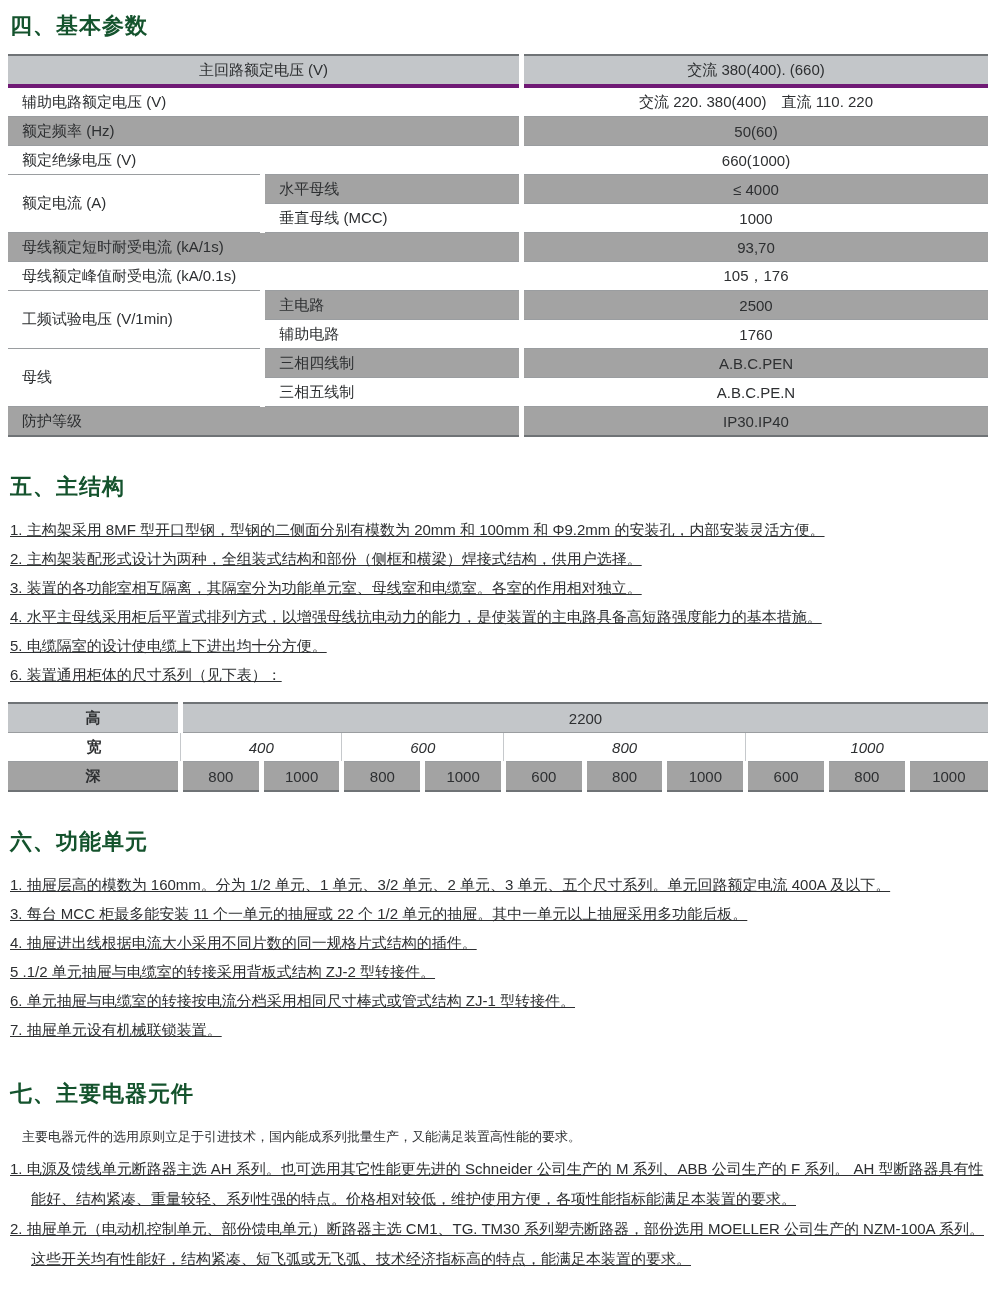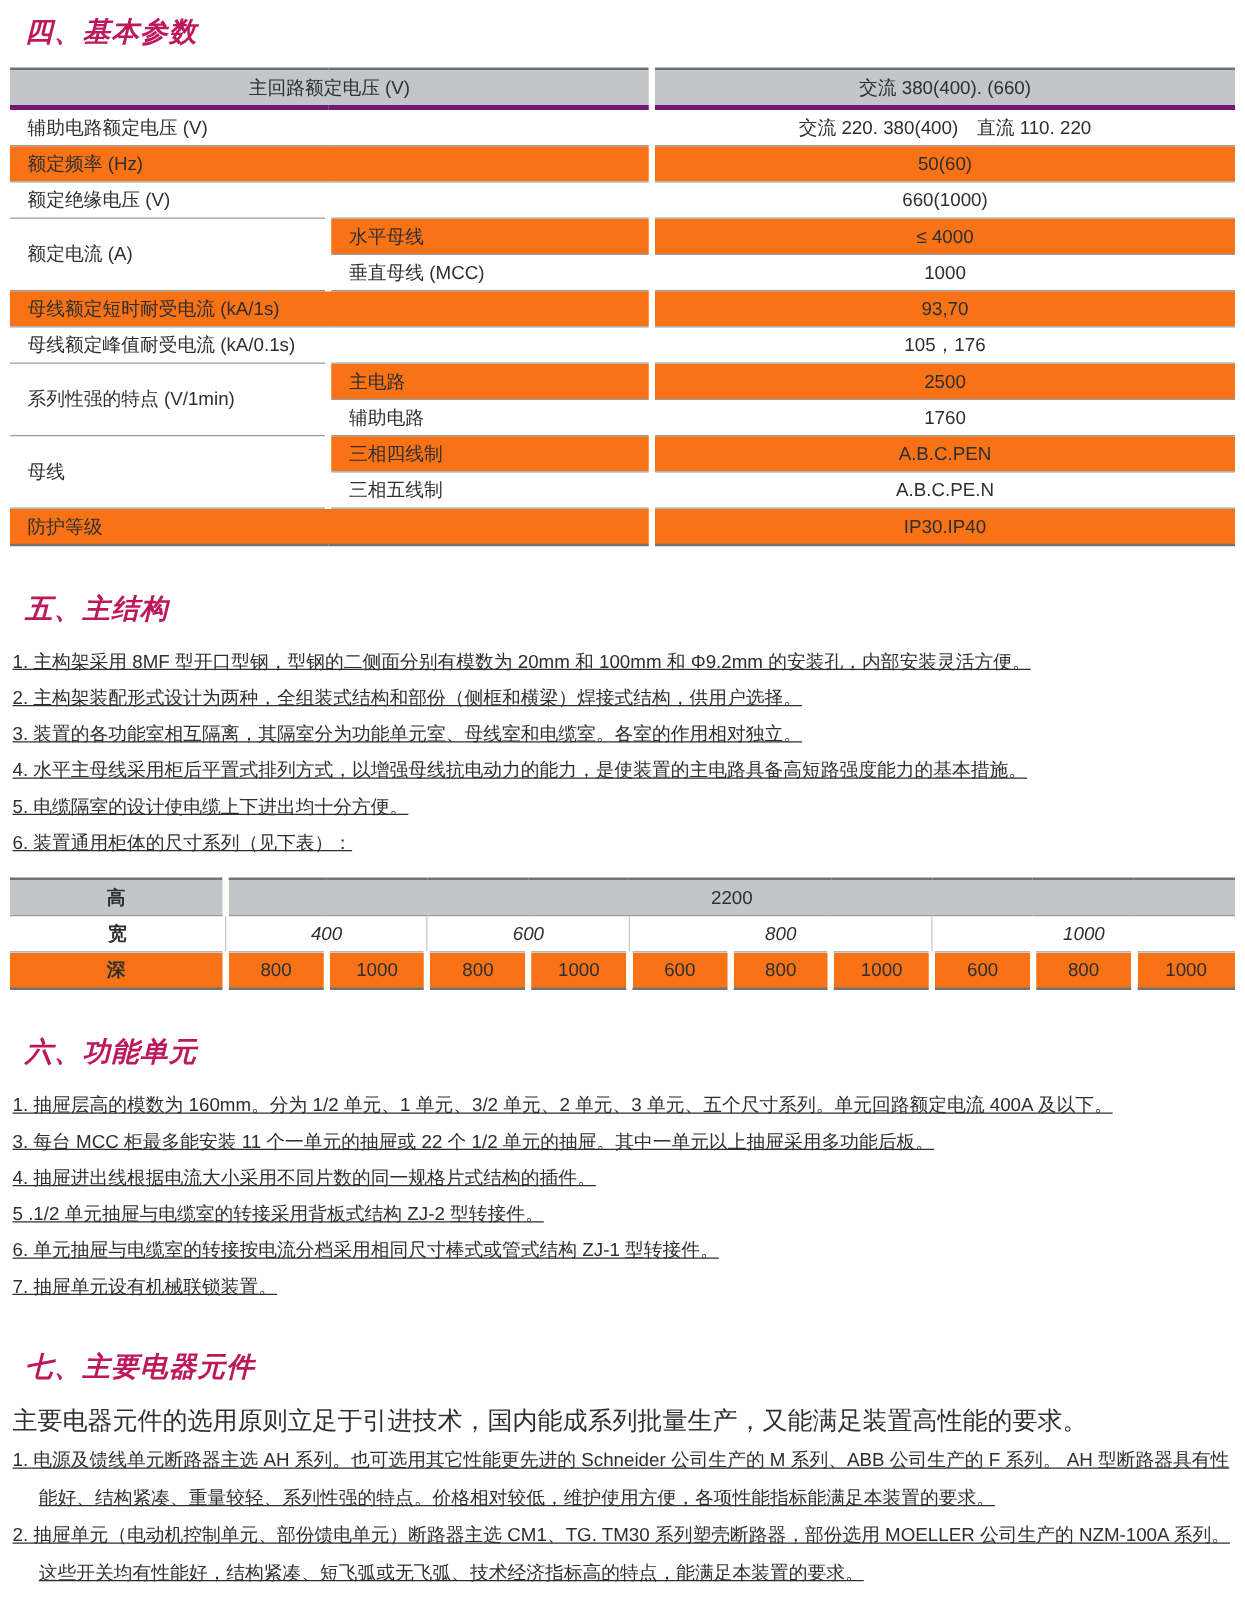--- a/index.html
+++ b/index.html
@@ -6,27 +6,26 @@
   body{
     width:996px;
     font-family:"Liberation Sans","DejaVu Sans",sans-serif;
     color:#2d2f31;
     -webkit-font-smoothing:antialiased;
   }
   .page{padding:12px 8px 24px 8px;}
 
   
   .sec-title{
-    color:#be185d;
+    color:#14532d;
     font-size:22px;
     font-weight:bold;
     line-height:27px;
-    margin:0 0 15px 12px;
+    margin:0 0 15px 2px;
     letter-spacing:1px;
-    font-style:italic;
   }
   .mt-sec{margin-top:36px;}
 
   
   table{border-collapse:collapse;width:100%;table-layout:fixed;}
   .ptable{border-top:2px solid #6f7376;border-bottom:2px solid #6f7376;}
   .ptable td{
     height:28px;
     font-size:15px;
     border-top:1px solid #9a9da0;
@@ -34,37 +33,37 @@
     overflow:hidden;
     white-space:nowrap;
   }
   .ptable tr:first-child td{border-top:none;}
   .ptable tr:nth-child(2) td{border-top:4px solid #701a75;}
   .c-lbl{text-align:left;padding-left:14px !important;}
   .c-sub{text-align:left;padding-left:14px !important;}
   .c-val{text-align:center;}
   .center{text-align:center;padding-left:0 !important;}
   .hdr{background:#c3c6c9;}
-  .sh{background:#f97316;}
+  .sh{background:#a3a3a3;}
   .gap{border-left:5px solid #ffffff;}
 
   
   .plist{margin:2px 0 0 2px;}
   .plist .item{
     font-size:15px;
     line-height:29px;
     white-space:normal;
     text-decoration:underline;
   }
   .wrapitem{
     padding-left:21px;
     text-indent:-21px;
     line-height:30px !important;
   }
-  .intro{font-size:20px;line-height:30px;margin-left:2px;}
+  .intro{font-size:13px;line-height:30px;margin-left:14px;}
 
   
   .dtable{border-top:2px solid #6f7376;border-bottom:2px solid #6f7376;margin-top:13px;}
   .dtable td{
     height:28px;
     font-size:15px;
     border-top:1px solid #9a9da0;
     text-align:center;
     padding:0;
     overflow:hidden;
@@ -116,21 +115,21 @@
     </tr>
     <tr>
       <td class="c-lbl sh" colspan="2">母线额定短时耐受电流 (kA/1s)</td>
       <td class="c-val sh gap">93,70</td>
     </tr>
     <tr>
       <td class="c-lbl" colspan="2">母线额定峰值耐受电流 (kA/0.1s)</td>
       <td class="c-val gap">105，176</td>
     </tr>
     <tr>
-      <td class="c-lbl" rowspan="2">系列性强的特点 (V/1min)</td>
+      <td class="c-lbl" rowspan="2">工频试验电压 (V/1min)</td>
       <td class="c-sub sh gap">主电路</td>
       <td class="c-val sh gap">2500</td>
     </tr>
     <tr>
       <td class="c-sub gap">辅助电路</td>
       <td class="c-val gap">1760</td>
     </tr>
     <tr>
       <td class="c-lbl" rowspan="2">母线</td>
       <td class="c-sub sh gap">三相四线制</td>

